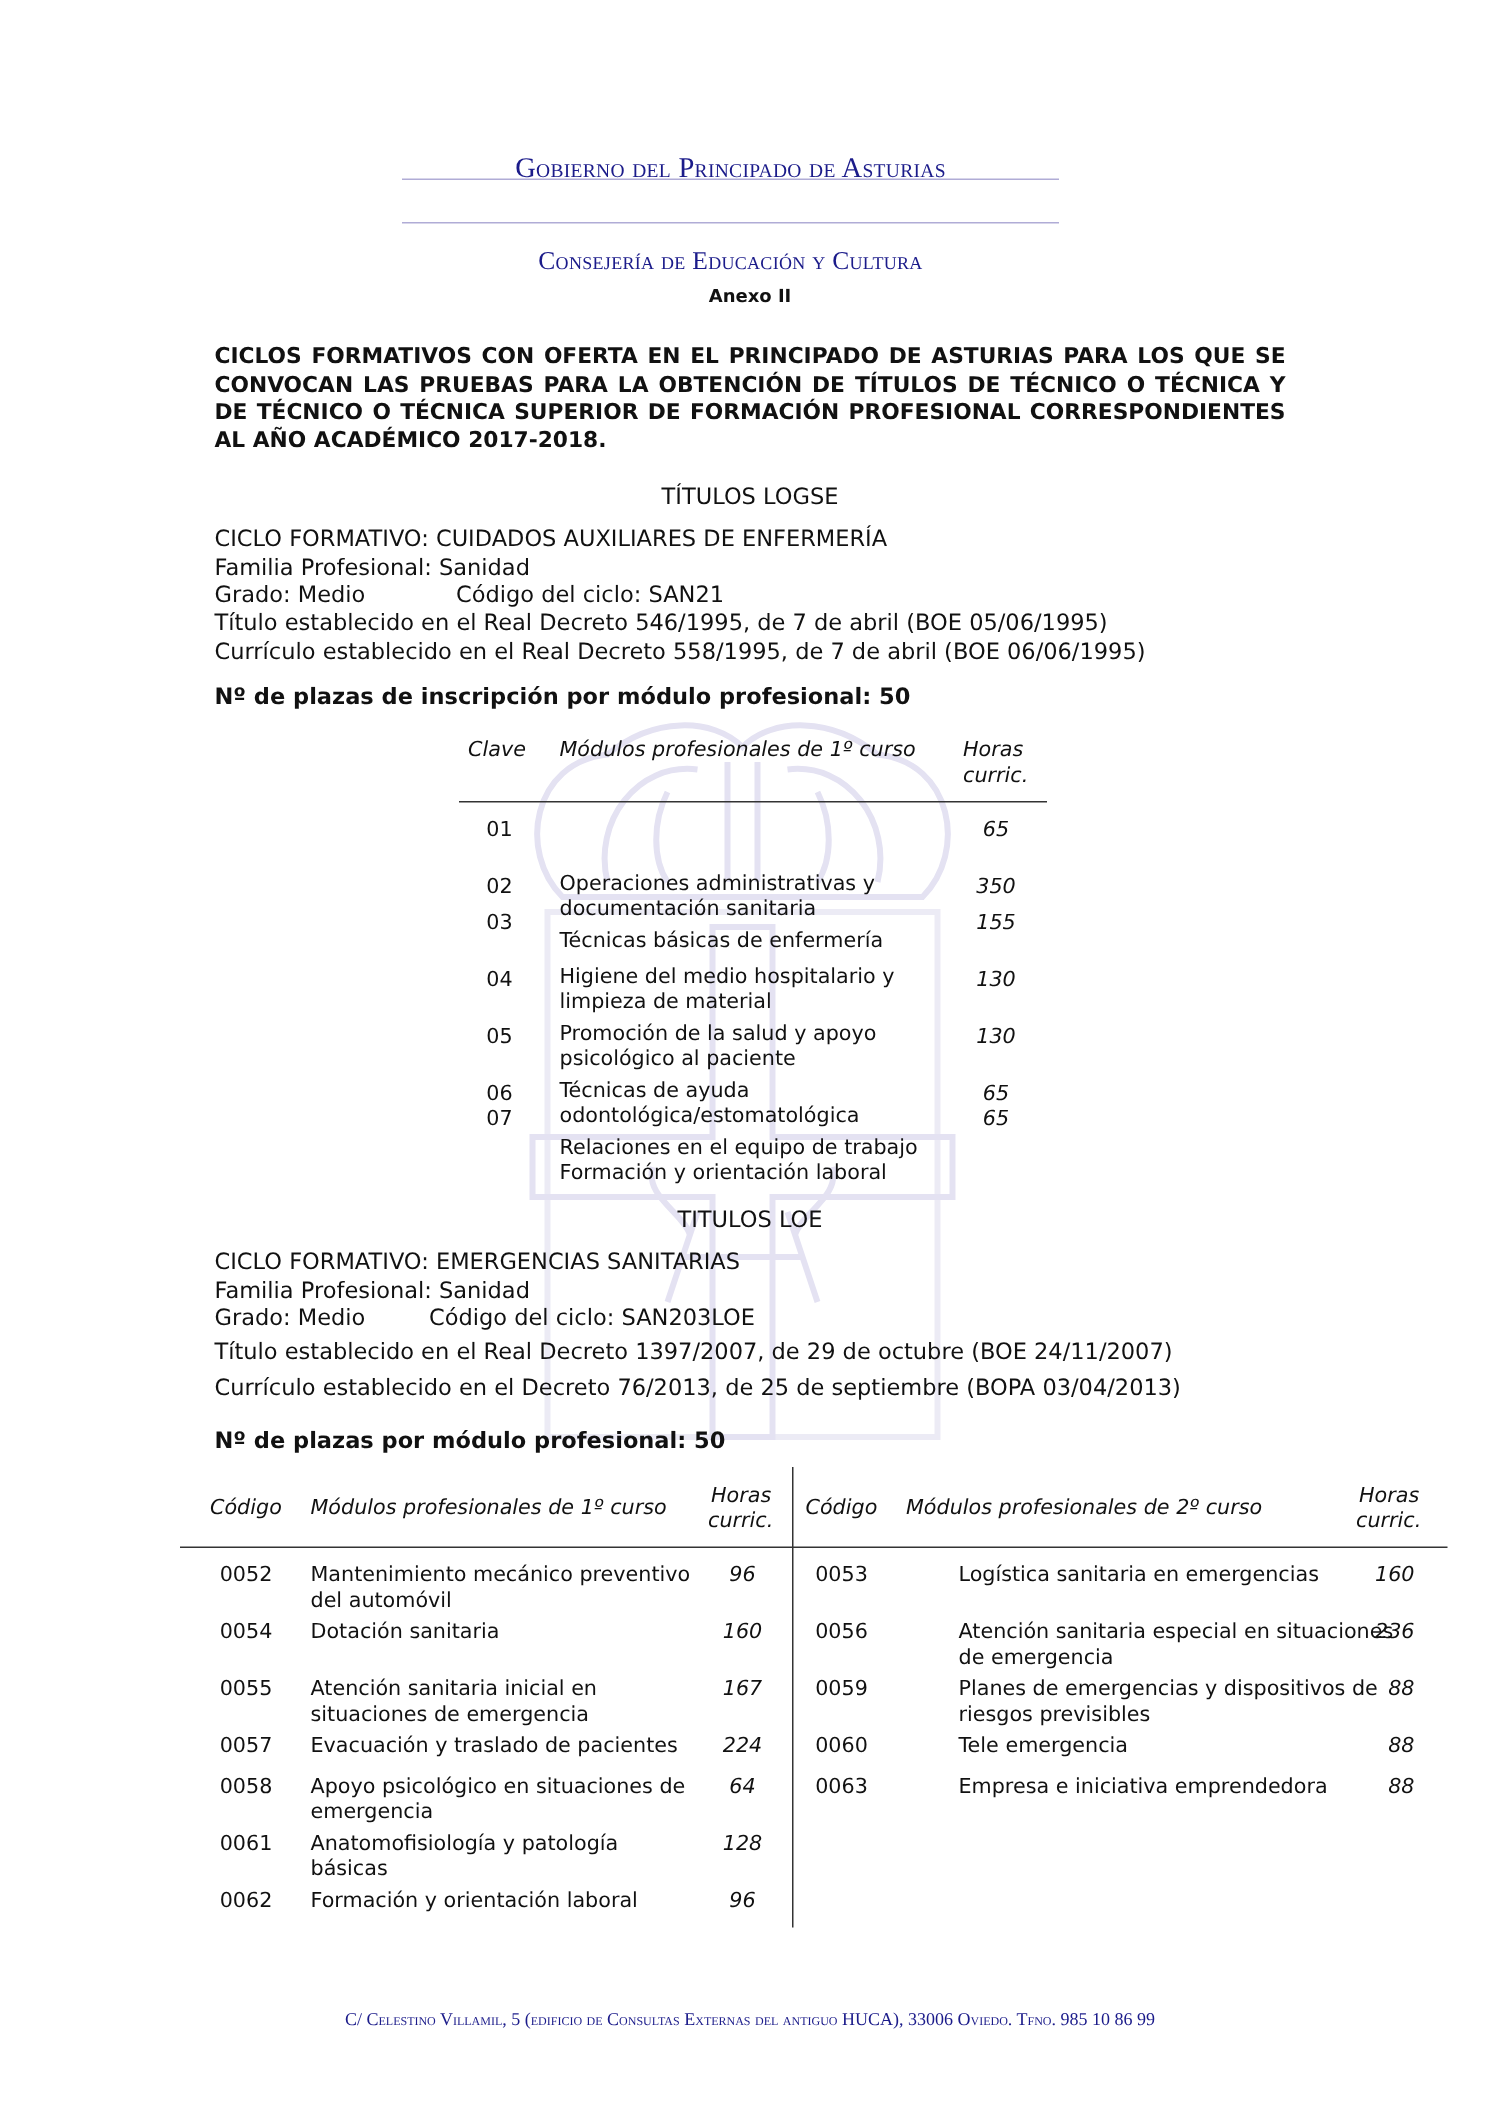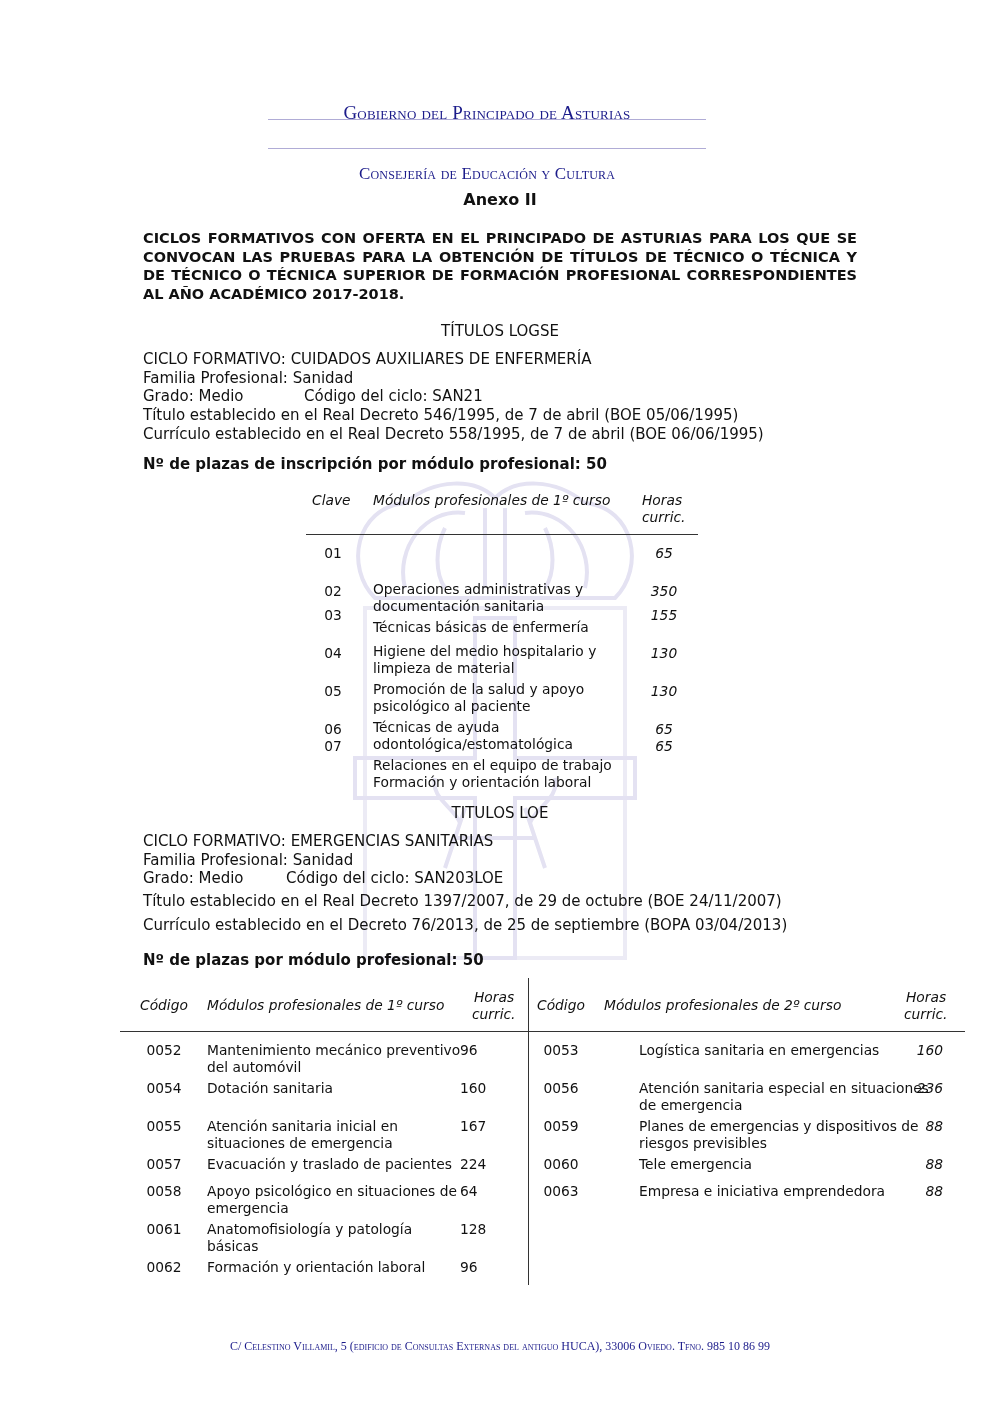--- a/index.html
+++ b/index.html
@@ -13,21 +13,21 @@
   .hdr { position: absolute; left: 268px; width: 438px; text-align: center;
          font-family: "Liberation Serif", serif; color: #1b1b8a; font-variant: small-caps;
          letter-spacing: 0.2px; }
   .hdr1 { top: 82px; font-size: 19px; margin-top: 20px; }
   .hdr2 { top: 122px; font-size: 17px; }
   .hline { position: absolute; left: 268px; width: 438px; height: 1px; background: #b0acd6; }
 
   .z { position: relative; z-index: 1; }
 
   .annex { position: absolute; left: 143px; width: 714px; top: 190px; text-align: center;
-           font-weight: bold; font-size: 16px; }
+           font-weight: bold; font-size: 12px; }
   .big-title { position: absolute; left: 143px; width: 714px; top: 229px; font-weight: bold;
                font-size: 14.5px; line-height: 18.5px; text-align: justify; text-align-last: left; }
   .sec-title { position: absolute; left: 143px; width: 714px; text-align: center; font-size: 15px; }
 
   .line { position: absolute; left: 143px; font-size: 15px; white-space: nowrap; }
   .line b { font-weight: normal; }
   .bold-line { position: absolute; left: 143px; font-size: 15px; font-weight: bold; white-space: nowrap; }
 
   
   .t1 { position: absolute; left: 306px; top: 492px; width: 392px; font-size: 13.8px; }
@@ -39,21 +39,21 @@
   .t1row .c3 { position: absolute; left: 318px; width: 80px; text-align: center; font-style: italic; }
 
   
   .t2 { position: absolute; left: 120px; top: 978px; width: 845px; font-size: 13.8px; }
   .t2 .vline { position: absolute; left: 408px; top: 0; width: 1px; height: 307px; background: #333; }
   .t2 .hrule { position: absolute; left: 0; top: 53px; width: 845px; height: 1px; background: #333; }
   .t2 .th { position: absolute; font-style: italic; line-height: 16.5px; }
   .t2row { position: absolute; line-height: 16.5px; }
   .t2row .c1 { position: absolute; left: 0; width: 88px; text-align: center; }
   .t2row .c2 { position: absolute; left: 87px; width: 262px; }
-  .t2row .c3 { position: absolute; left: 340px; width: 70px; text-align: left; }
+  .t2row .c3 { position: absolute; left: 340px; width: 70px; text-align: center; font-style: italic; }
 
   .t2rowR { position: absolute; line-height: 16.5px; }
   .t2rowR .c1 { position: absolute; left: 408px; width: 66px; text-align: center; }
   .t2rowR .c2 { position: absolute; left: 484px; width: 300px; margin-left: 35px; }
   .t2rowR .c3 { position: absolute; left: 770px; width: 53px; text-align: right; font-style: italic; }
 
   .footer { position: absolute; left: 100px; width: 800px; top: 1339px; text-align: center;
             font-family: "Liberation Serif", serif; color: #1b1b8a; font-variant: small-caps;
             font-size: 12px; white-space: nowrap; }
 </style>

